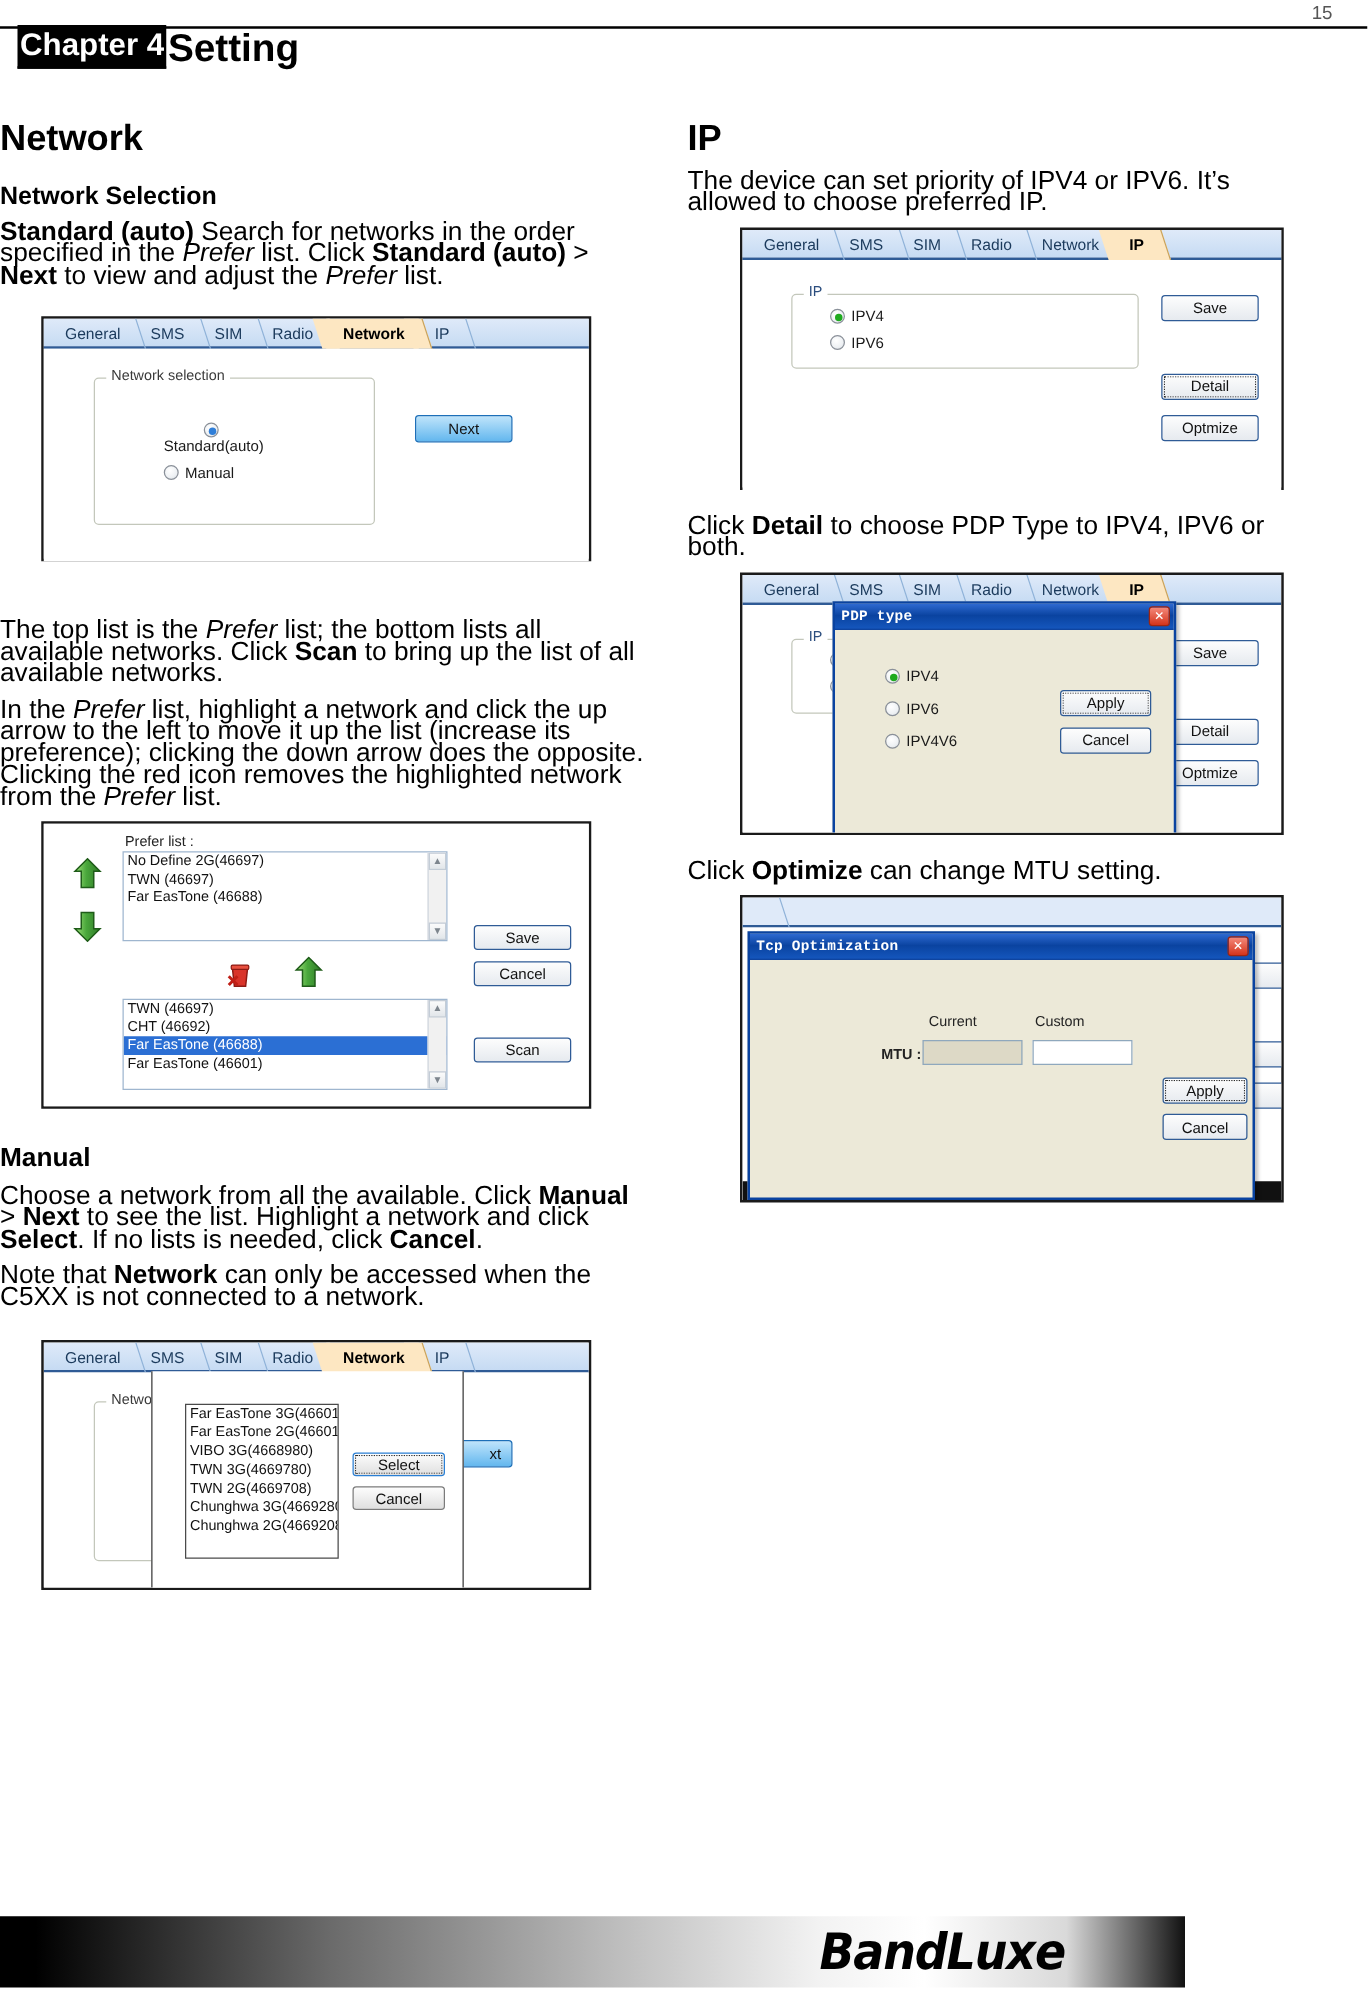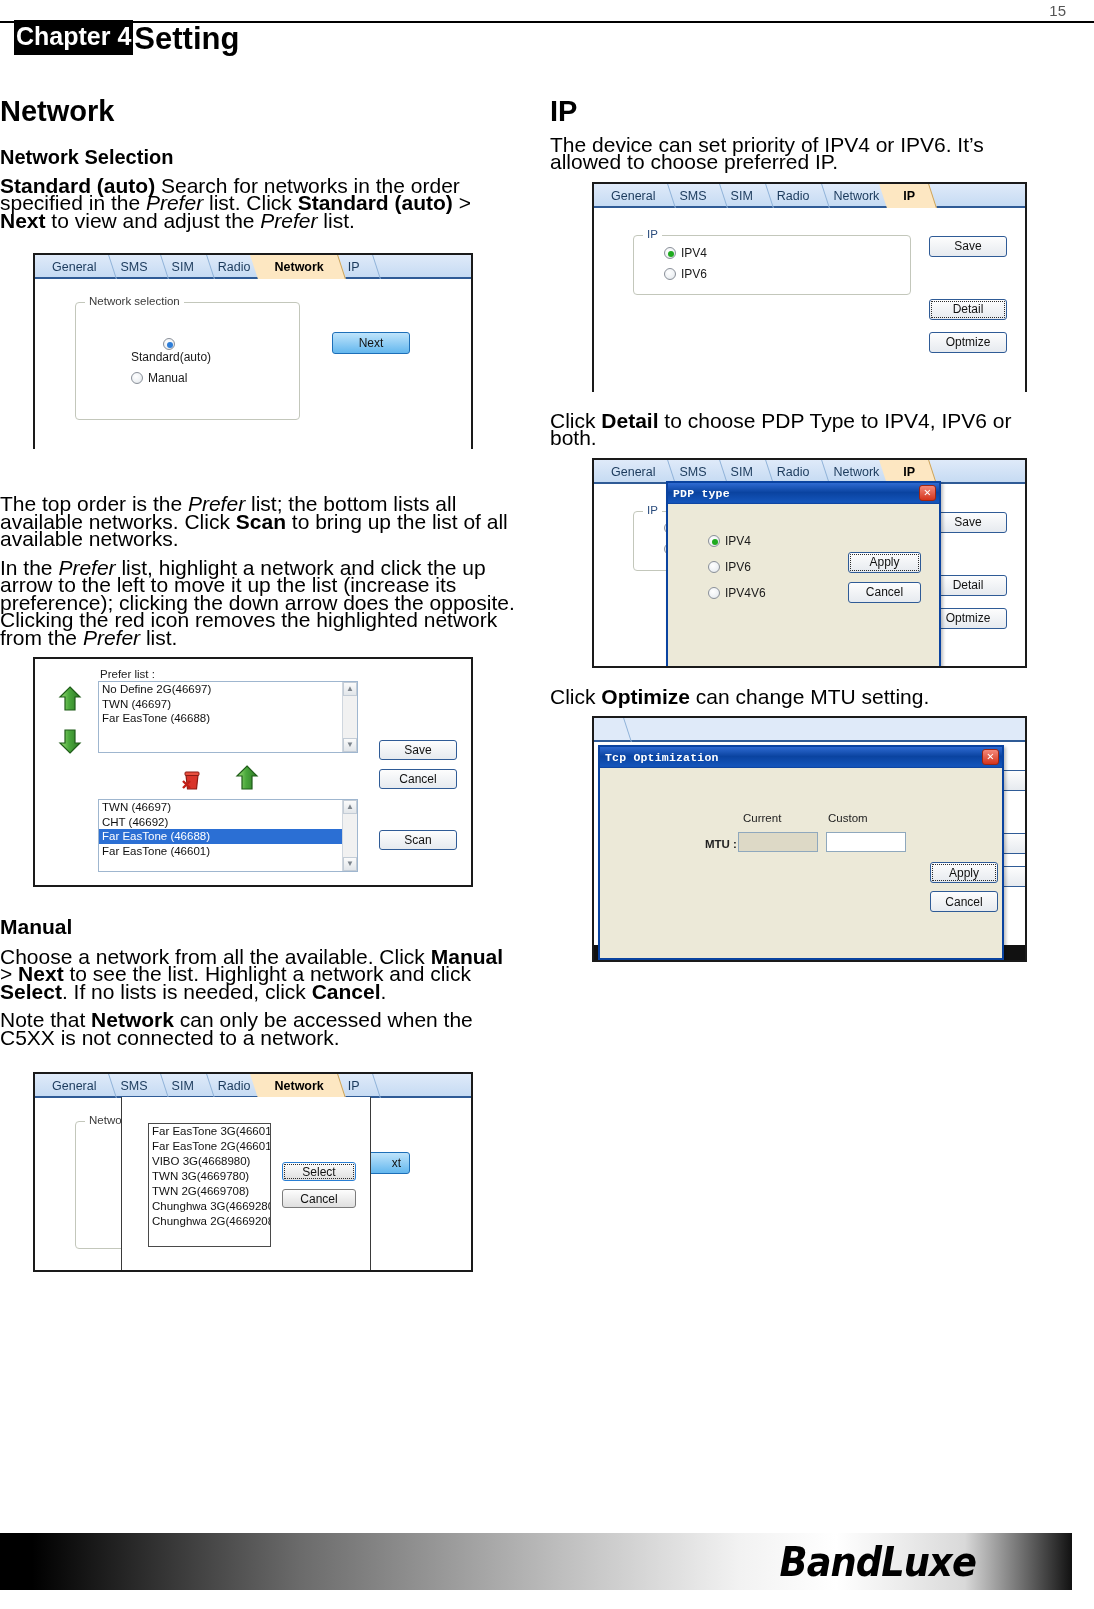--- a/index.html
+++ b/index.html
@@ -215,21 +215,21 @@
 
   .field {
     position:absolute;
     border:1px solid #8fa8bd;
     background:#fff;
   }
   .field.readonly { background:#ddd9c6; }
 
   
   .footer {
-    position:absolute; left:0; bottom:19px; width:1072px; height:57px;
+    position:absolute; left:0; bottom:19px; width:948px; height:57px;
     background:linear-gradient(to right,
        #000 0%, #000 3%, #6b6b6b 28%, #bdbdbd 52%, #f2f2f2 69%,
        #ffffff 78%, #d9d9d9 90%, #3a3a3a 98%, #111 100%);
   }
   .footer-logo {
     position:absolute; right:88px; top:6px;
     font-family:"DejaVu Sans", sans-serif;
     font-size:40px; font-weight:bold; font-style:italic;
     color:#000; letter-spacing:-1px;
     transform:scaleX(.92);
@@ -272,21 +272,21 @@
           <div class="radio-row" style="left:55px;top:68px;">
             <span class="radio"></span>
             <span>Manual</span>
           </div>
         </div>
         <div class="btn blue" style="left:297px;top:53px;width:78px;height:22px;">Next</div>
       </div>
     </div>
   </div>
 
-  <p class="body" style="margin-top:42px;"><span>The top order is the </span><i>Prefer</i><span> list; the bottom lists all available networks. Click </span><b>Scan</b><span> to bring up the list of all available networks.</span></p>
+  <p class="body" style="margin-top:42px;"><span>The top list is the </span><i>Prefer</i><span> list; the bottom lists all available networks. Click </span><b>Scan</b><span> to bring up the list of all available networks.</span></p>
 
   <p class="body"><span>In the </span><i>Prefer</i><span> list, highlight a network and click the up arrow to the left to move it up the list (increase its preference); clicking the down arrow does the opposite. Clicking the red icon removes the highlighted network from the </span><i>Prefer</i><span> list.</span></p>
 
 
   <div class="fig" style="height:236px; margin-top:6px;">
     <div class="panel" style="position:absolute;left:33px;top:0;width:440px;height:230px;">
       <div class="panel-body" style="height:226px;">
 
         <span class="label-sm" style="left:65px;top:9px;text-align:right;">Prefer list :</span>
 

